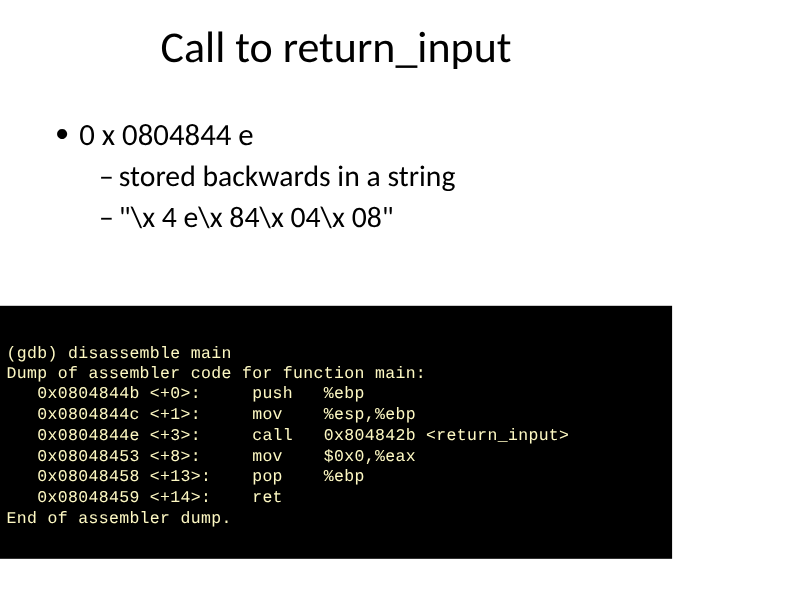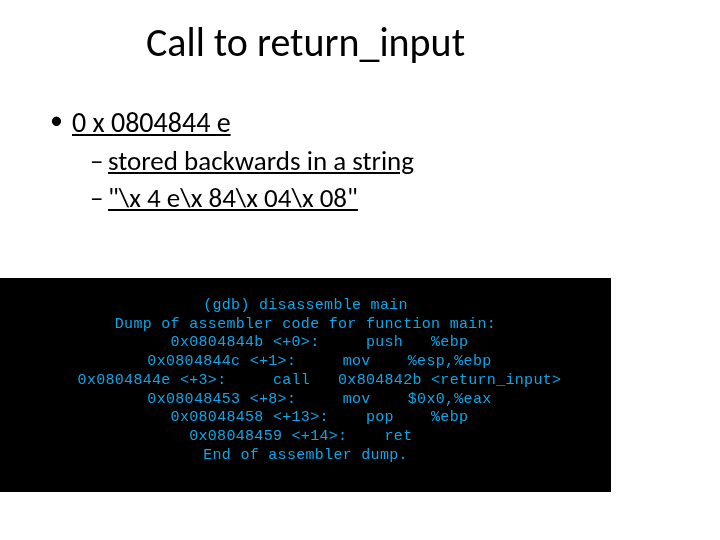--- a/index.html
+++ b/index.html
@@ -20,21 +20,20 @@
   }
   .title {
     text-align: center;
     font-size: 40px;
     font-weight: 400;
     padding-top: 18px;
     padding-bottom: 10px;
   }
   .body {
     padding: 10px 30px 0 30px;
-    text-decoration: underline;
   }
   .l1 {
     font-size: 28px;
     margin: 18px 0 4px 20px;
     position: relative;
     padding-left: 22px;
   }
   .l1::before {
     content: "•";
     position: absolute;
@@ -54,28 +53,27 @@
     position: absolute;
     left: 0;
     top: 0;
   }
   .terminal {
     position: absolute;
     left: 0;
     right: 0;
     top: 278px;
     background: #000;
-    color: #0ea5e9;
+    color: #fef9c3;
     font-family: "Courier New", Courier, monospace;
     font-size: 15px;
     line-height: 1.25;
-    padding: 0 6px 8px 6px;
+    padding: 16px 6px 8px 6px;
     white-space: pre;
     letter-spacing: 0.3px;
-    text-align: center;
   }
   .terminal .row { white-space: pre; }
 </style>
 </head>
 <body>
 
 <div class="slide">
 
   <div class="title">Call to return_input</div>
 

